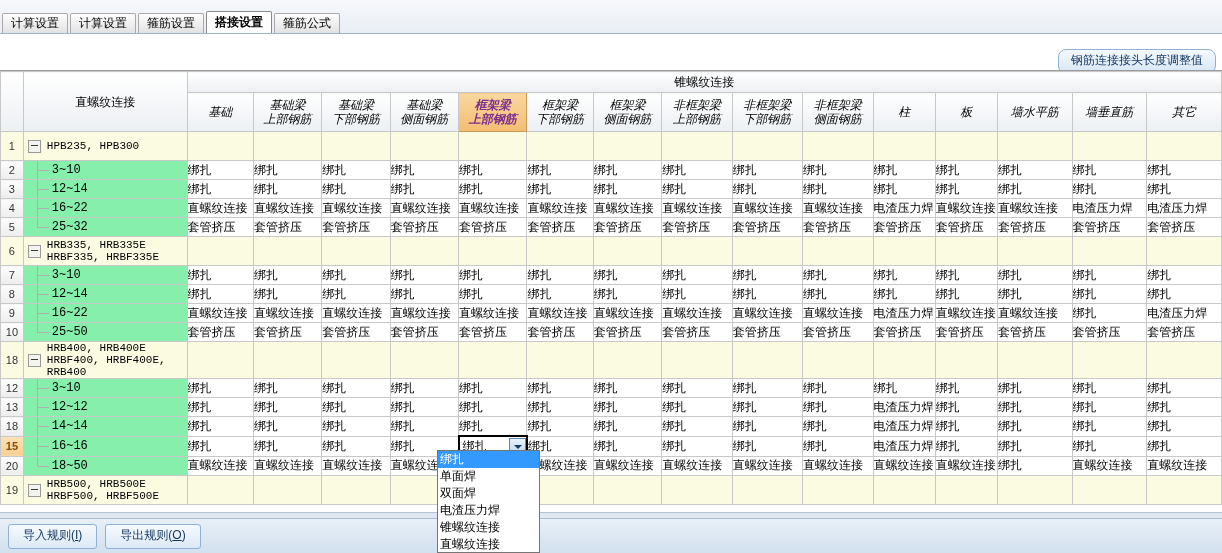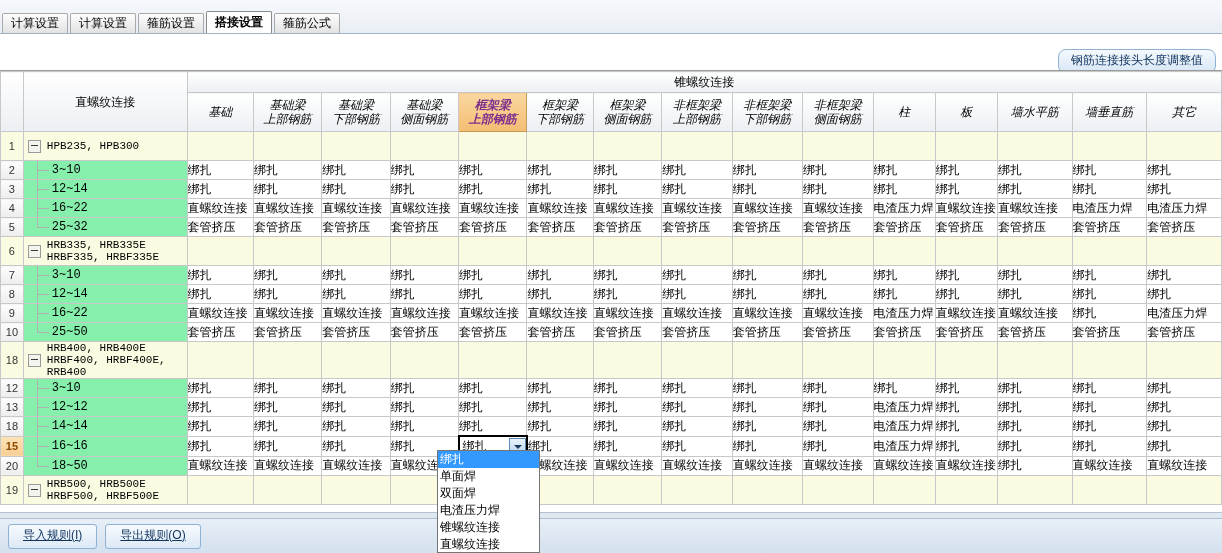--- a/index.html
+++ b/index.html
@@ -321,21 +321,20 @@
     height: 23px;
     line-height: 21px;
     padding: 0 14px;
     font-size: 12px;
     background: linear-gradient(#f6fafe, #dce9f6);
     border: 1px solid #8fb2d4;
     border-radius: 3px;
     color: #11335c;
     cursor: pointer;
     white-space: nowrap;
-    text-decoration: underline;
   }
   .btn u { text-decoration: underline; }
 
   
   .grid-foot {
     position: absolute;
     left: 0;
     top: 512px;
     width: 1222px;
     height: 6px;

